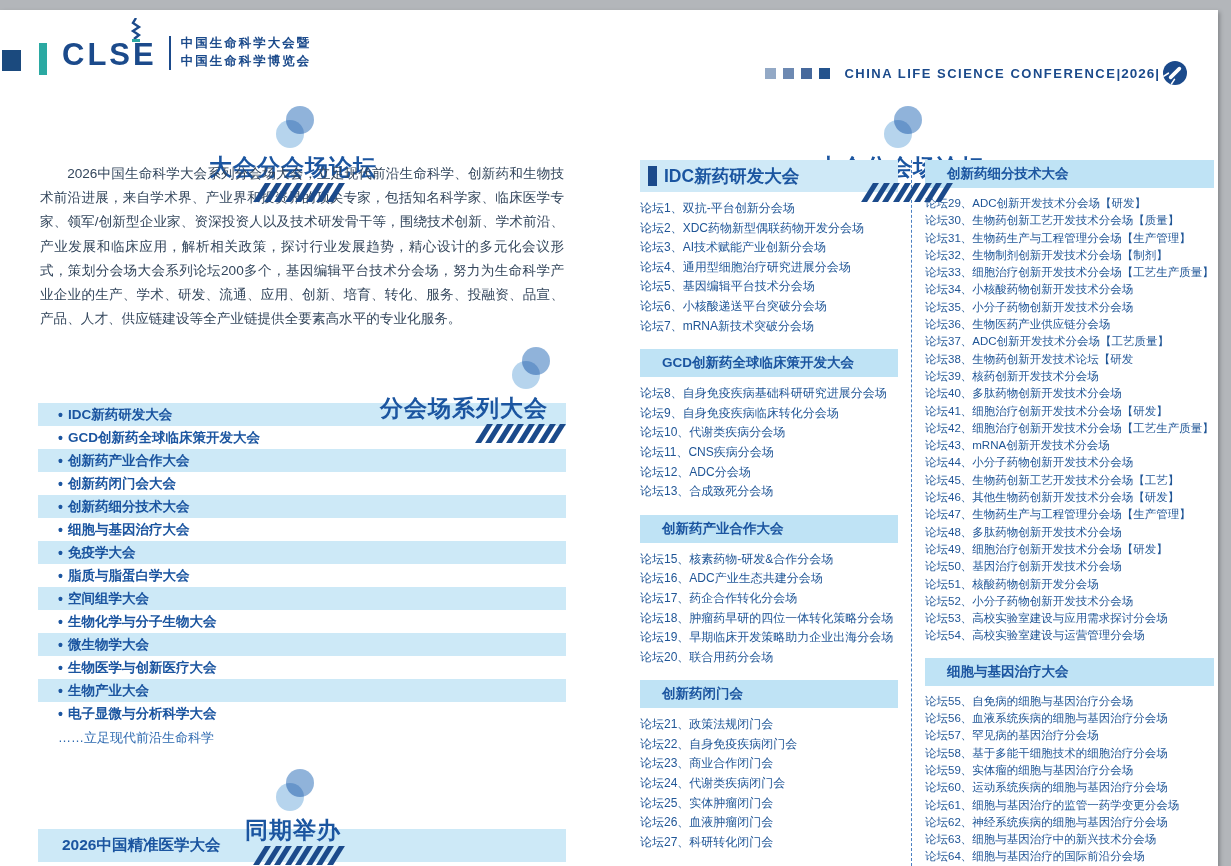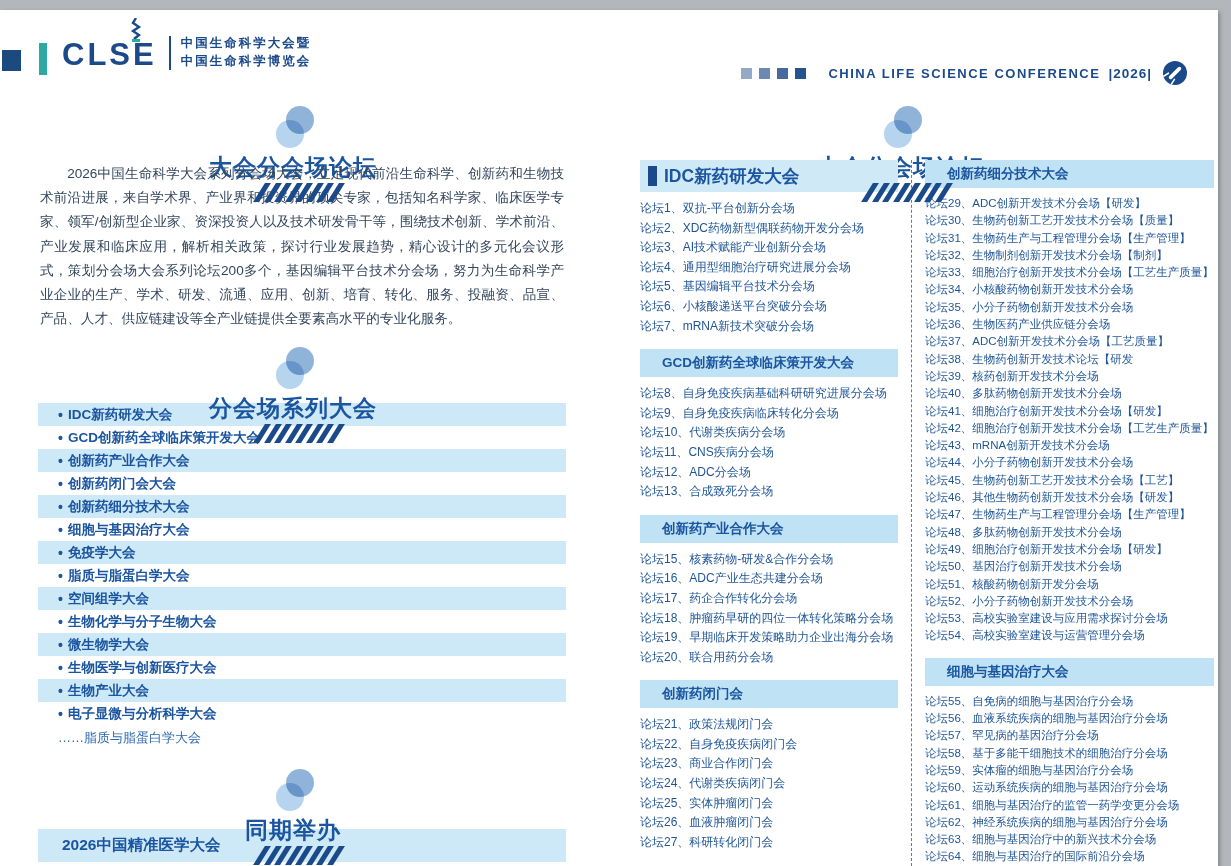--- a/index.html
+++ b/index.html
@@ -10,21 +10,21 @@
   }
   
   .hdr { position:absolute; top:0; left:0; right:0; height:92px; }
   .hdr-sq { position:absolute; left:2px; top:40px; width:19px; height:21px; background:#1b4a7e; }
   .hdr-teal { position:absolute; left:39px; top:33px; width:8px; height:32px; background:#2ba9a2; }
   .logo-wrap { position:absolute; left:62px; top:24px; display:flex; align-items:flex-end; }
   .lighthouse { position:absolute; left:66px; top:-16px; }
   .clse { font-size:31px; font-weight:bold; color:#1b4a8b; letter-spacing:3px; line-height:1; }
   .logo-div { width:2px; height:34px; background:#1b4a8b; margin:0 10px 0 12px; }
   .tagline { color:#1b4a8b; font-weight:bold; font-size:12.5px; line-height:1.45; letter-spacing:2px; }
-  .hdr-right { position:absolute; right:28px; top:48px; display:flex; align-items:center; gap:8px; }
+  .hdr-right { position:absolute; right:28px; top:48px; display:flex; align-items:center; }
   .sqs { display:flex; gap:7px; margin-right:14px; }
   .sqs i { width:11px; height:11px; display:block; }
   .sq1{background:#93a9c6}.sq2{background:#6d89b2}.sq3{background:#47699c}.sq4{background:#24538d}
   .hdr-en { color:#1b4a8b; font-weight:bold; font-size:13px; letter-spacing:1.5px; }
   .hdr-year { color:#1b4a8b; font-weight:bold; font-size:13.5px; letter-spacing:1px; }
   .stamp { width:30px; height:30px; }
   
   .sec-head { display:flex; align-items:center; height:46px;flex-direction:column; }
   .circles { position:relative; width:46px; height:46px; flex:0 0 46px; margin-right:10px; }
   .circles .c1 { position:absolute; left:12px; top:0; width:28px; height:28px; border-radius:50%;
@@ -33,21 +33,21 @@
                  background:#a9cdea; opacity:.85; mix-blend-mode:multiply; }
   .sec-title { font-size:23px; font-weight:bold; color:#1b55a0; white-space:nowrap; margin-right:18px; letter-spacing:1px; }
   .deco { flex:1; display:flex; align-items:center; height:19px; }
   .stripes { display:flex; gap:4.5px; margin-right:6px; }
   .stripes i { width:6px; height:19px; background:#1b4a8b; transform:skewX(-32deg); display:block; }
   .deco-bar { flex:1; height:19px; background:#1b4a8b; clip-path:polygon(13px 0, 100% 0, 100% 100%, 0 100%); }
   
   .left-page { position:absolute; left:38px; top:96px; width:528px; }
   .intro { margin:10px 2px 0 2px; font-size:13.6px; line-height:1.78; color:#33465c;
            text-align:justify; text-indent:2em; }
-  .series-head { margin-top:16px; }
+  .series-head { margin-top:16px;align-items:flex-end; }
   .series-list { margin-top:10px; }
   .series-list .row { height:19px; padding:2px 0 2px 20px; margin-bottom:0; display:flex; align-items:center;
                       font-size:13.5px; font-weight:bold; color:#1b55a0; }
   .series-list .row:nth-of-type(odd) { background:#cde9f7; }
   .series-list .row::before { content:"•"; margin-right:5px; font-size:14px; }
   .series-note { padding-left:20px; margin-top:4px; font-size:13px; color:#2e6ab0; }
   .concurrent-head { margin-top:22px; }
   .concurrent-list { margin-top:14px; }
   .concurrent-list .row { height:33px; line-height:31px; background:#cde9f7; margin-bottom:14px;
                           padding-left:24px; font-size:15.5px; font-weight:bold; color:#1b55a0; }
@@ -204,21 +204,21 @@
         </div>
 
         <div class="row">
           <span>生物产业大会</span>
         </div>
 
         <div class="row">
           <span>电子显微与分析科学大会</span>
         </div>
       </div>
-    <div class="series-note">……脂质与脂蛋白学大会</div>
+    <div class="series-note">……立足现代前沿生命科学</div>
 
     <div class="sec-head concurrent-head">
       <div class="circles">
           <i class="c1"></i>
           <i class="c2"></i>
         </div>
       <div class="sec-title">同期举办</div>
       <div class="deco">
         <div class="stripes">
             <i></i>

